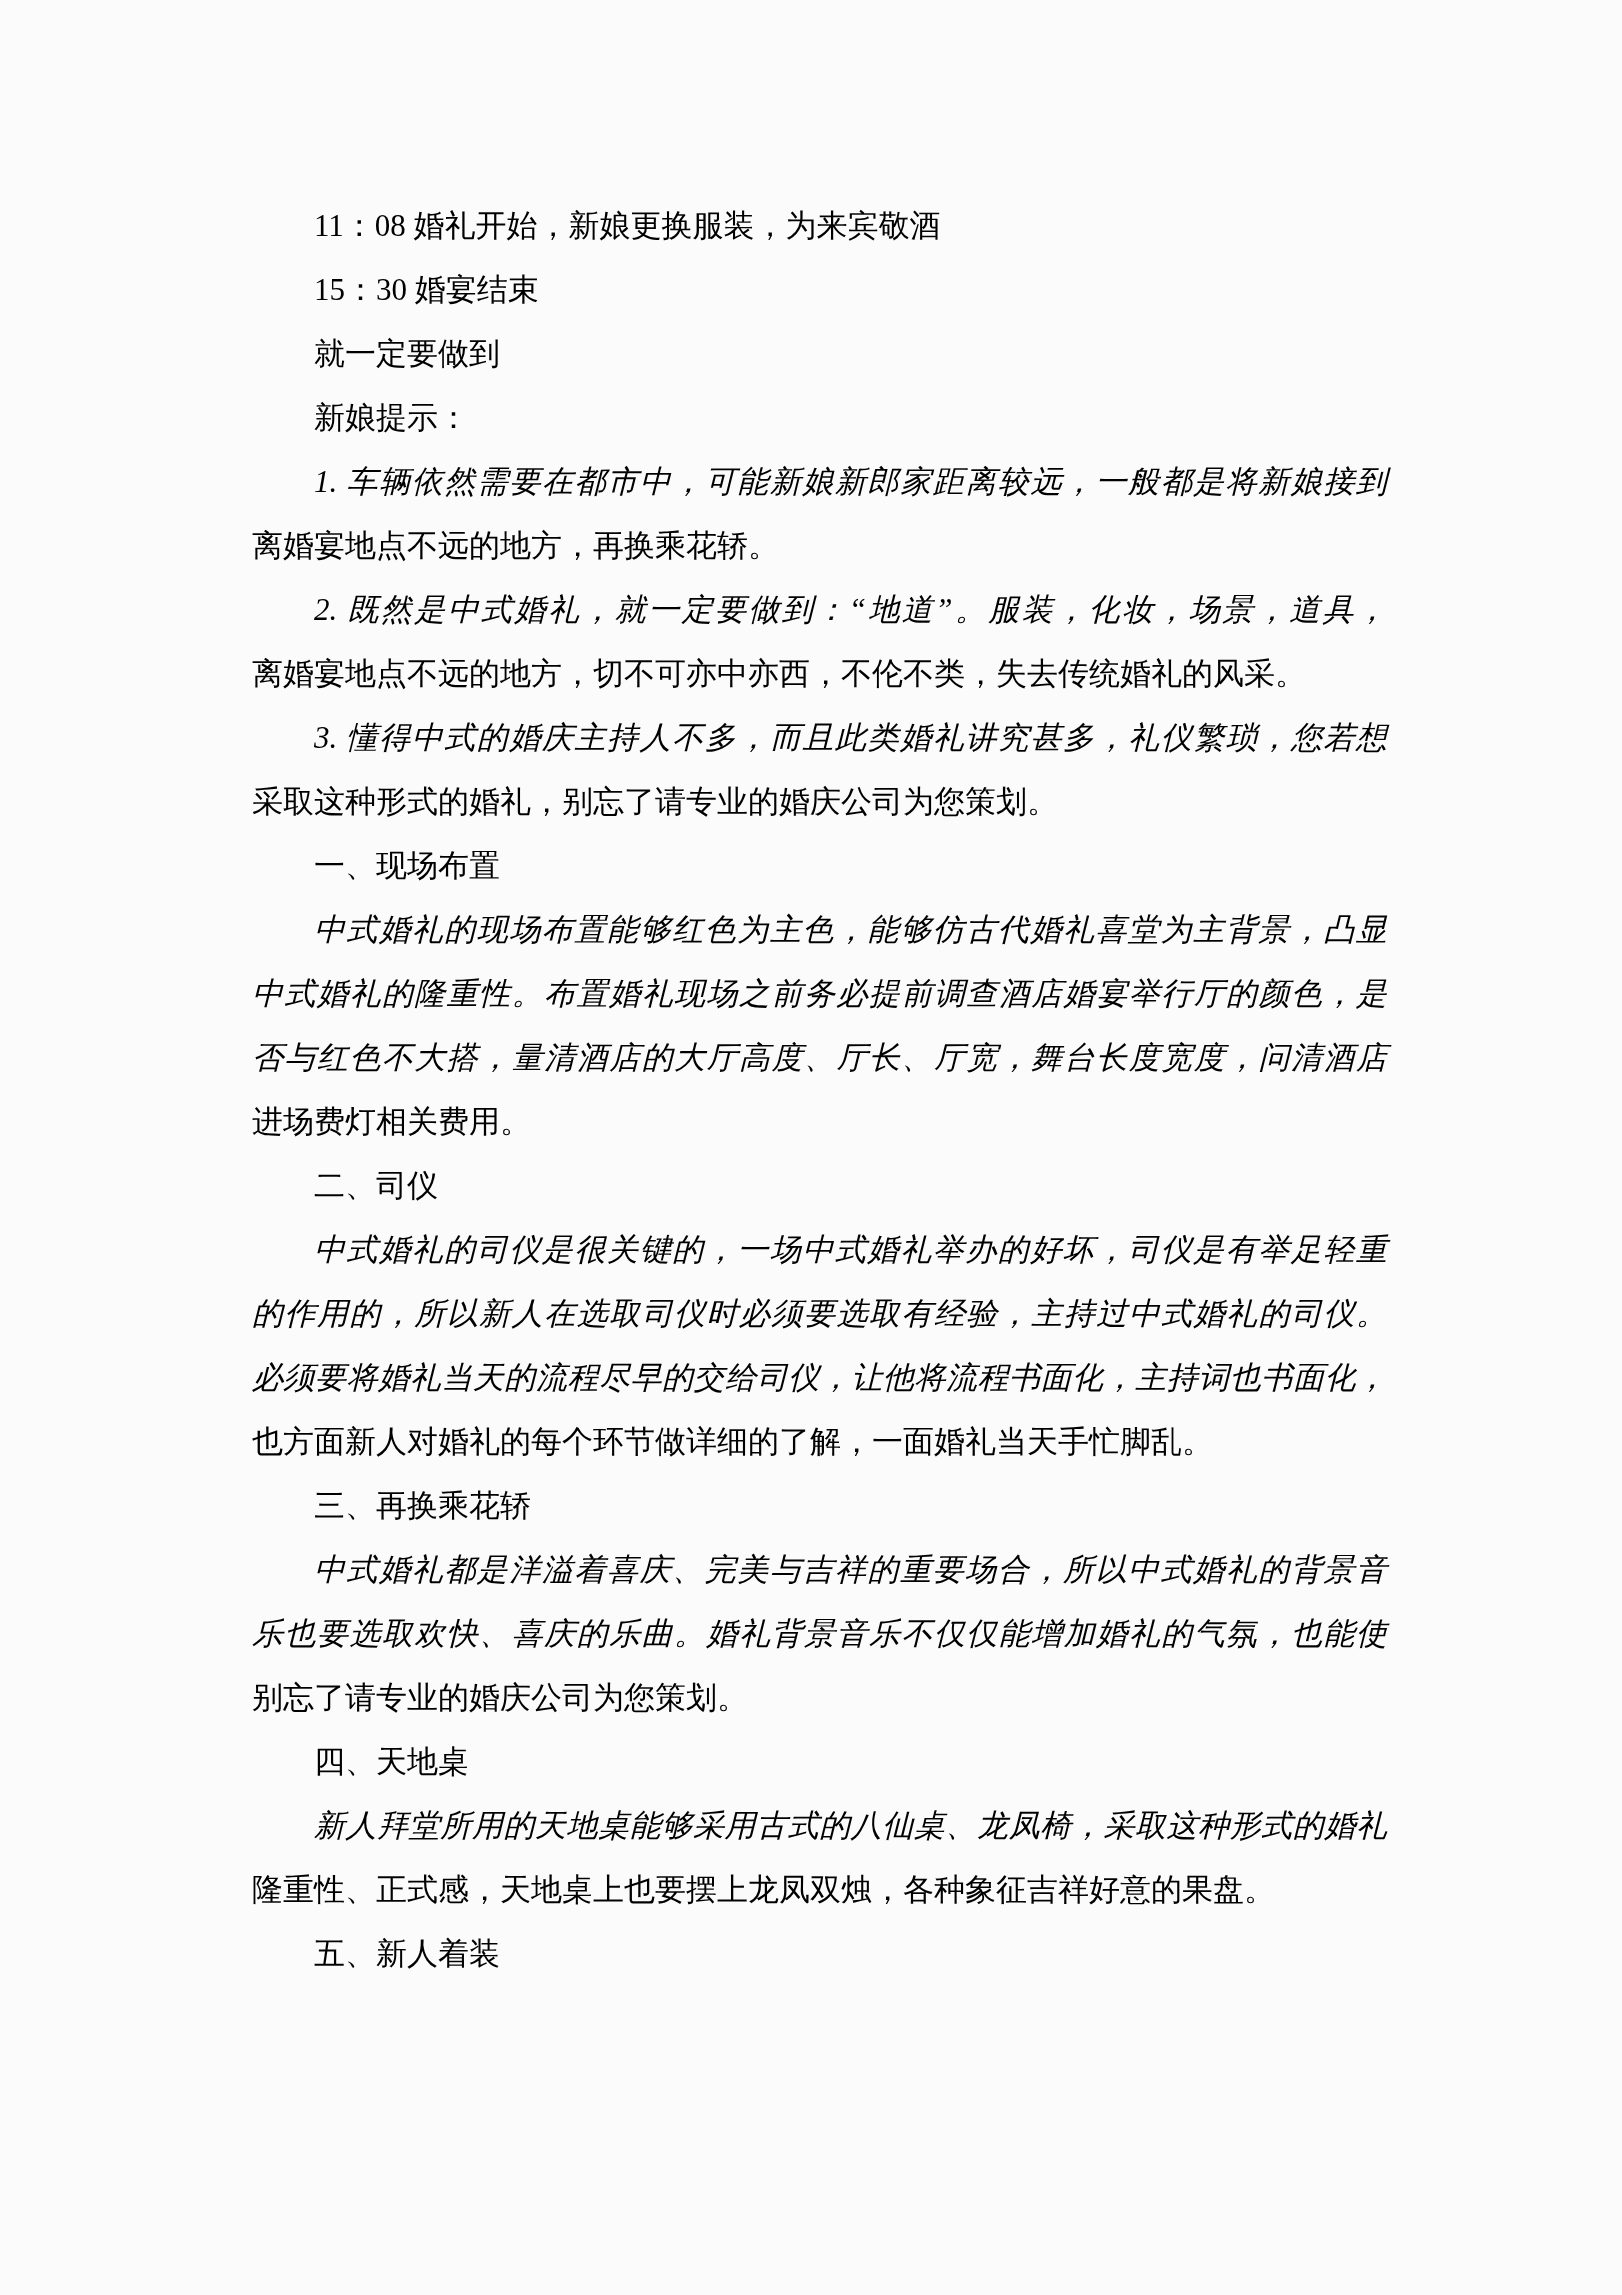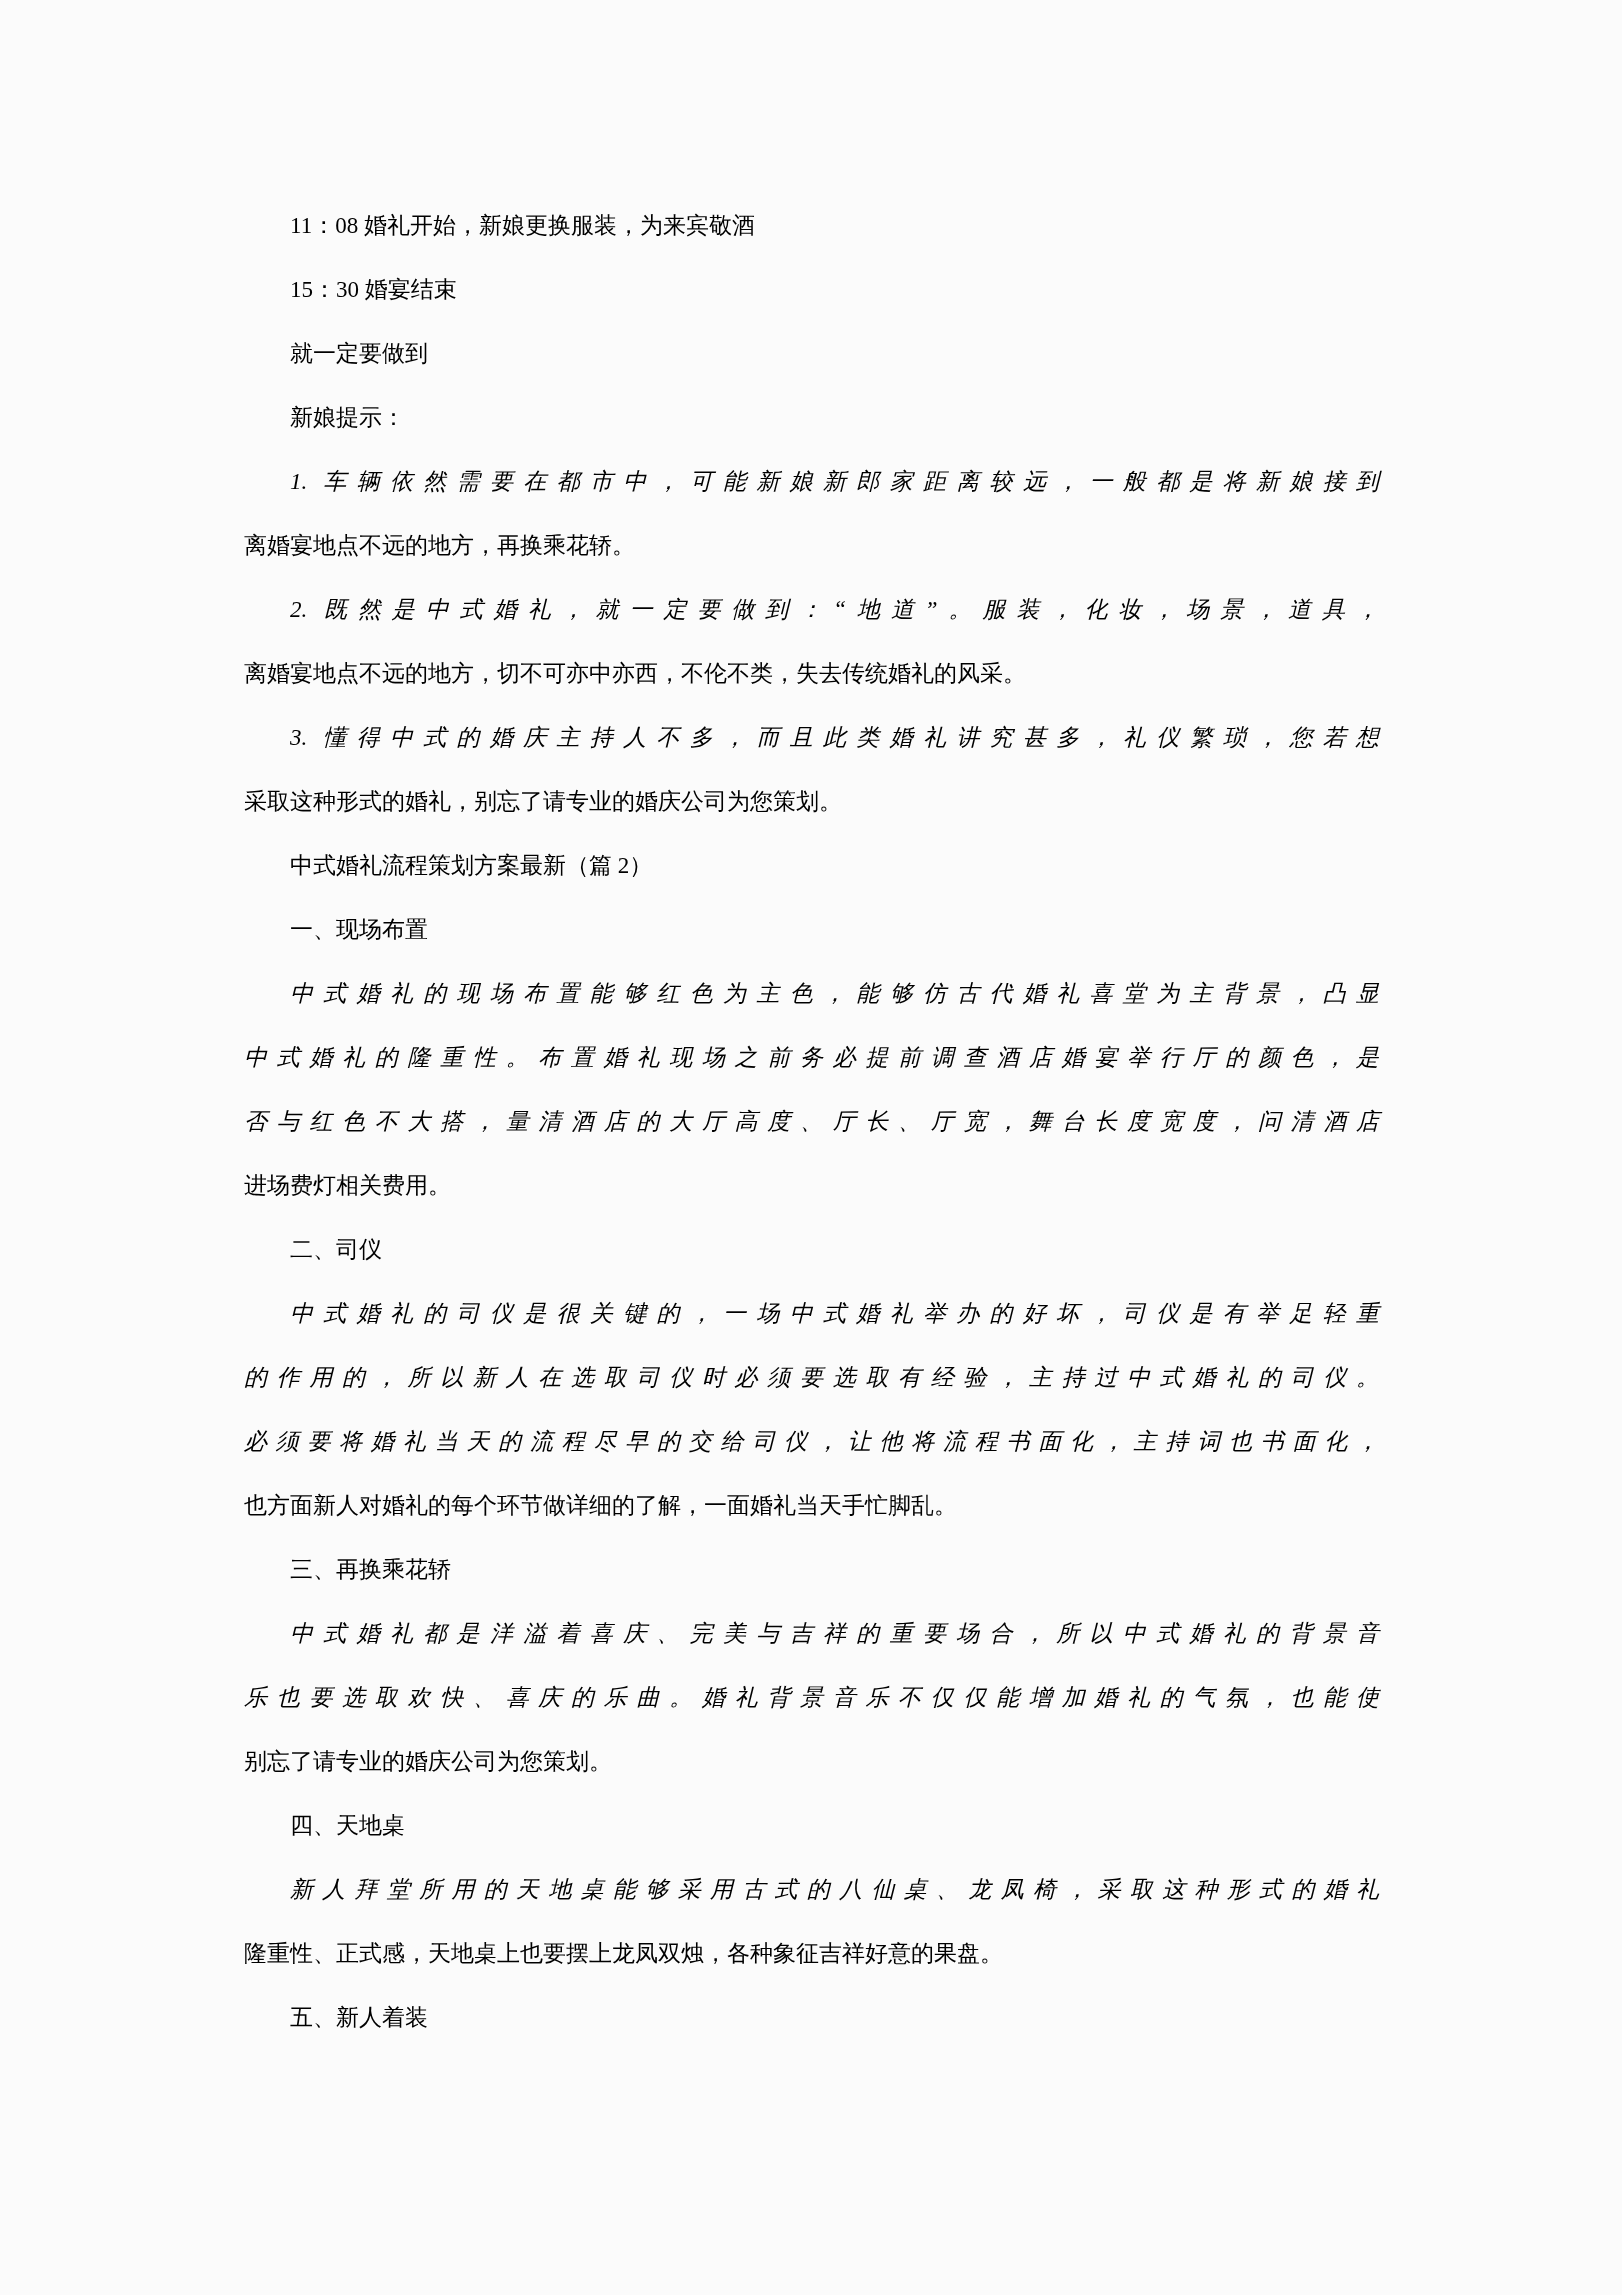--- a/index.html
+++ b/index.html
@@ -14,25 +14,25 @@
     font-family: "Liberation Serif", "DejaVu Serif", serif;
     overflow: hidden;
   }
   .page {
     position: absolute;
     inset: 0;
     background: #fbfbfb;
   }
   .doc-body {
     position: absolute;
-    left: 244px;
+    left: 252px;
     top: 194px;
     width: 1135px;
     color: #000000;
-    font-size: 23px;
+    font-size: 31px;
     line-height: 64px;
   }
   .text-line {
     height: 64px;
     text-align: left;
     text-align-last: auto;
     white-space: normal;
     overflow: visible;
   }
   .text-line.indent {
@@ -53,21 +53,20 @@
       <div class="text-line indent">11：08 婚礼开始，新娘更换服装，为来宾敬酒</div>
       <div class="text-line indent">15：30 婚宴结束</div>
       <div class="text-line indent">就一定要做到</div>
       <div class="text-line indent">新娘提示：</div>
       <div class="text-line indent fill">1. 车辆依然需要在都市中，可能新娘新郎家距离较远，一般都是将新娘接到</div>
       <div class="text-line">离婚宴地点不远的地方，再换乘花轿。</div>
       <div class="text-line indent fill">2. 既然是中式婚礼，就一定要做到：“地道”。服装，化妆，场景，道具，</div>
       <div class="text-line">离婚宴地点不远的地方，切不可亦中亦西，不伦不类，失去传统婚礼的风采。</div>
       <div class="text-line indent fill">3. 懂得中式的婚庆主持人不多，而且此类婚礼讲究甚多，礼仪繁琐，您若想</div>
       <div class="text-line">采取这种形式的婚礼，别忘了请专业的婚庆公司为您策划。</div>
-      <div class="text-line indent">中式婚礼流程策划方案最新（篇 2）</div>
       <div class="text-line indent">一、现场布置</div>
       <div class="text-line indent fill">中式婚礼的现场布置能够红色为主色，能够仿古代婚礼喜堂为主背景，凸显</div>
       <div class="text-line fill">中式婚礼的隆重性。布置婚礼现场之前务必提前调查酒店婚宴举行厅的颜色，是</div>
       <div class="text-line fill">否与红色不大搭，量清酒店的大厅高度、厅长、厅宽，舞台长度宽度，问清酒店</div>
       <div class="text-line">进场费灯相关费用。</div>
       <div class="text-line indent">二、司仪</div>
       <div class="text-line indent fill">中式婚礼的司仪是很关键的，一场中式婚礼举办的好坏，司仪是有举足轻重</div>
       <div class="text-line fill">的作用的，所以新人在选取司仪时必须要选取有经验，主持过中式婚礼的司仪。</div>
       <div class="text-line fill">必须要将婚礼当天的流程尽早的交给司仪，让他将流程书面化，主持词也书面化，</div>
       <div class="text-line">也方面新人对婚礼的每个环节做详细的了解，一面婚礼当天手忙脚乱。</div>

